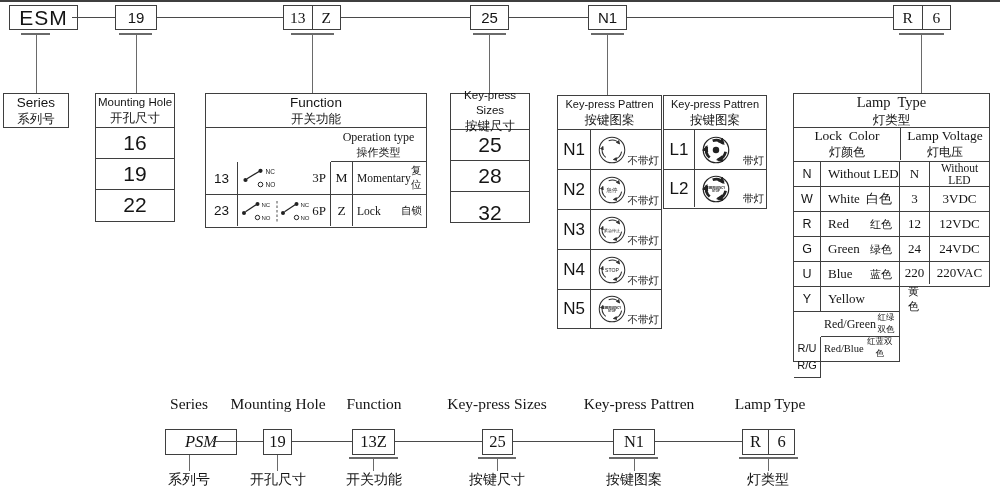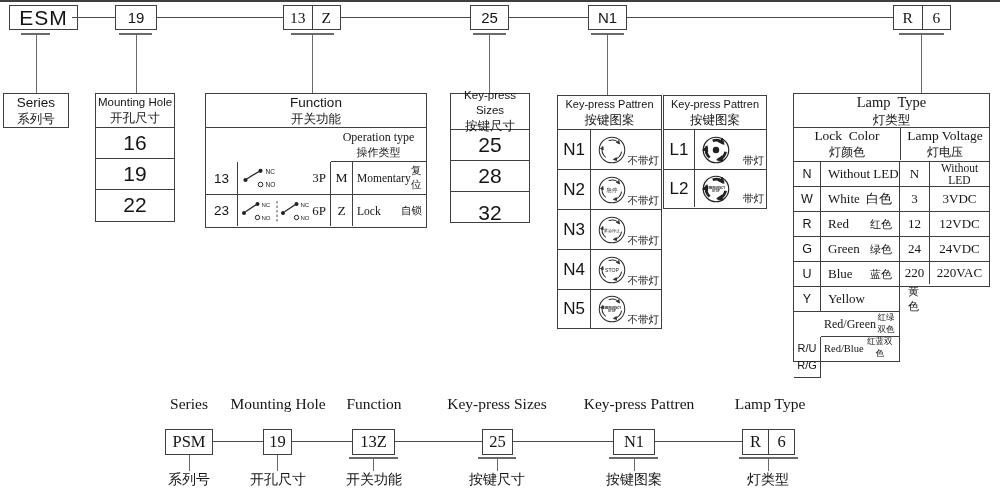--- a/index.html
+++ b/index.html
@@ -343,21 +343,21 @@
     <div class="cell serif" style="left:30px;top:100px;right:0;height:22px;font-size:13px;">220VAC</div>
   </div>
 
   <div class="ctr serif" style="left:189px;top:395px;font-size:15.5px;">Series</div>
   <div class="ctr serif" style="left:278px;top:395px;font-size:15.5px;">Mounting Hole</div>
   <div class="ctr serif" style="left:374px;top:395px;font-size:15.5px;">Function</div>
   <div class="ctr serif" style="left:497px;top:395px;font-size:15.5px;">Key-press Sizes</div>
   <div class="ctr serif" style="left:639px;top:395px;font-size:15.5px;">Key-press Pattren</div>
   <div class="ctr serif pre" style="left:770px;top:395px;font-size:15.5px;">Lamp  Type</div>
 
-  <div class="abs codebox serif" style="left:165px;top:429px;width:48px;height:26px;font-size:16.5px;">
+  <div class="abs codebox serif" style="left:165px;top:429px;width:72px;height:26px;font-size:16.5px;font-style:italic;">
       <span>PSM</span>
     </div>
   <div class="abs codebox serif" style="left:263px;top:429px;width:29px;height:26px;font-size:16.5px;">
       <span>19</span>
     </div>
   <div class="abs codebox serif" style="left:352px;top:429px;width:43px;height:26px;font-size:16.5px;">
       <span>13Z</span>
     </div>
   <div class="abs codebox serif" style="left:482px;top:429px;width:31px;height:26px;font-size:16.5px;">
       <span>25</span>

